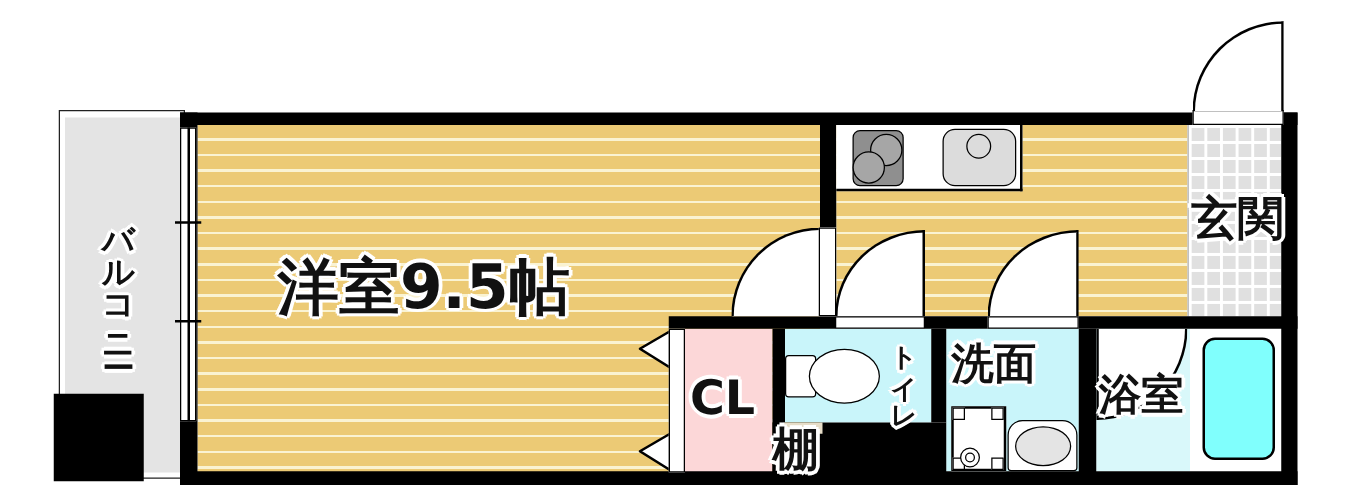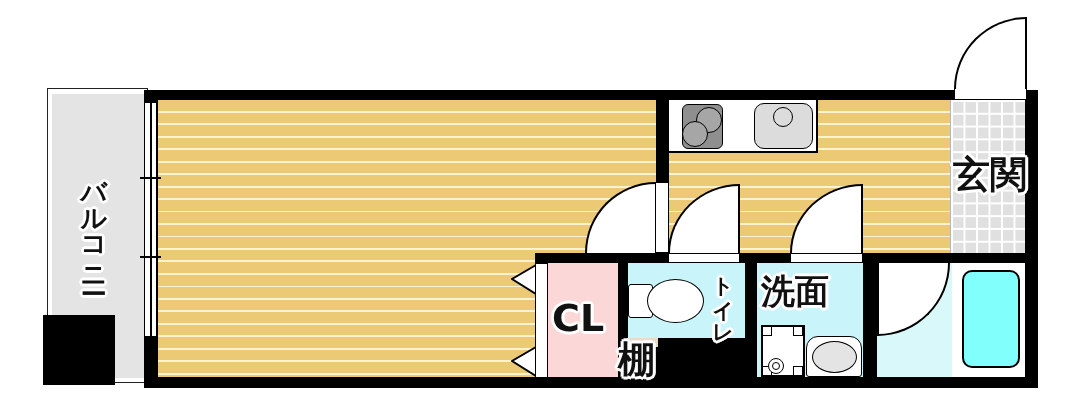--- a/index.html
+++ b/index.html
@@ -115,19 +115,21 @@
   <div style="left:762px;top:366px;width:10px;height:10px;background:#fff;border:1.5px solid #000;"></div>
   <div style="left:793px;top:366px;width:10px;height:10px;background:#fff;border:1.5px solid #000;"></div>
   <div class="circ" style="left:768px;top:358px;width:16px;height:16px;background:#fff;"></div>
   <div class="circ" style="left:772px;top:362px;width:8px;height:8px;background:#fff;"></div>
   <div style="left:806px;top:336px;width:56px;height:41px;background:#fff;border:1.5px solid #000;border-radius:12px 12px 3px 3px;"></div>
   <div style="left:812px;top:341px;width:45px;height:32px;background:var(--c-basin_gray,#e4e4e4);border:1.5px solid #000;border-radius:50%;"></div>
 
   <div style="left:962px;top:270px;width:58px;height:98px;background:var(--c-tub_cyan,#80fffd);border:2px solid #000;border-radius:10px;"></div>
 
   <div class="lbl vtext" style="left:80px;top:162px;font-size:26px;height:150px;">バルコニー</div>
+  <div class="lbl" style="left:222px;top:204px;font-size:49px;">洋室9.5帖</div>
   <div class="lbl" style="left:552px;top:299px;font-size:38px;">CL</div>
   <div class="lbl" style="left:953px;top:156px;font-size:37px;">玄関</div>
   <div class="lbl vtext" style="left:712px;top:262px;font-size:21px;height:76px;">トイレ</div>
   <div class="lbl" style="left:761px;top:274px;font-size:34px;">洗面</div>
+  <div class="lbl" style="left:879px;top:299px;font-size:34px;">浴室</div>
   <div class="lbl" style="left:618px;top:341px;font-size:37px;">棚</div>
 
 </div>
 
 </body></html>

